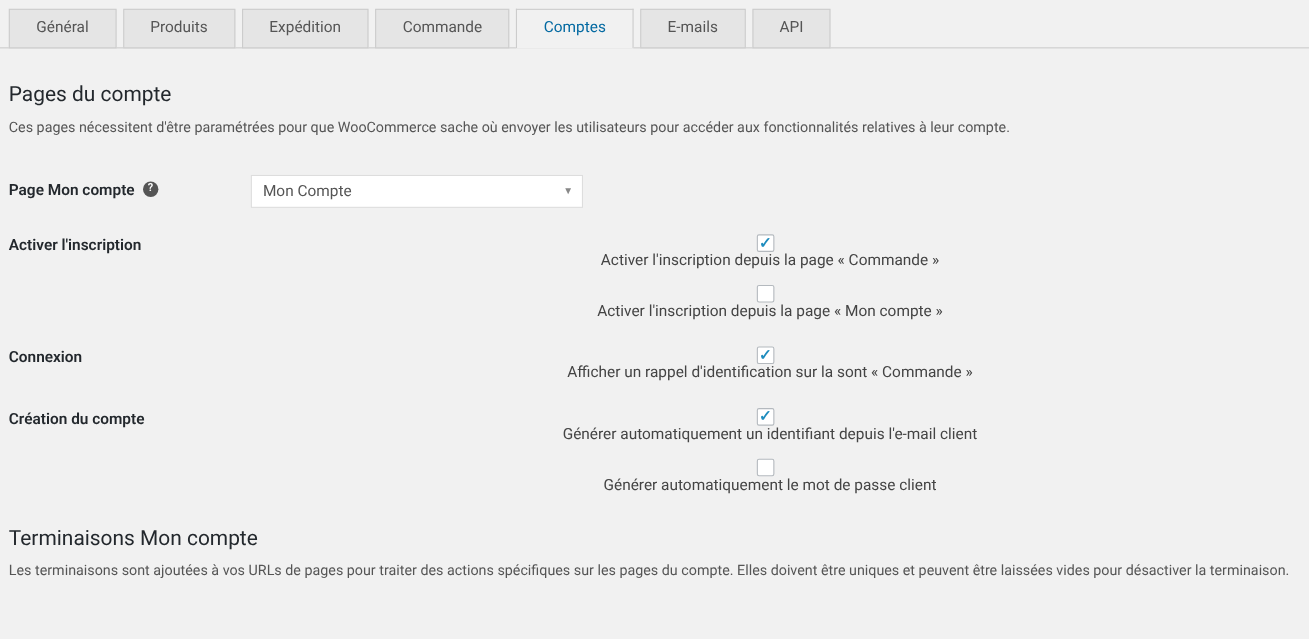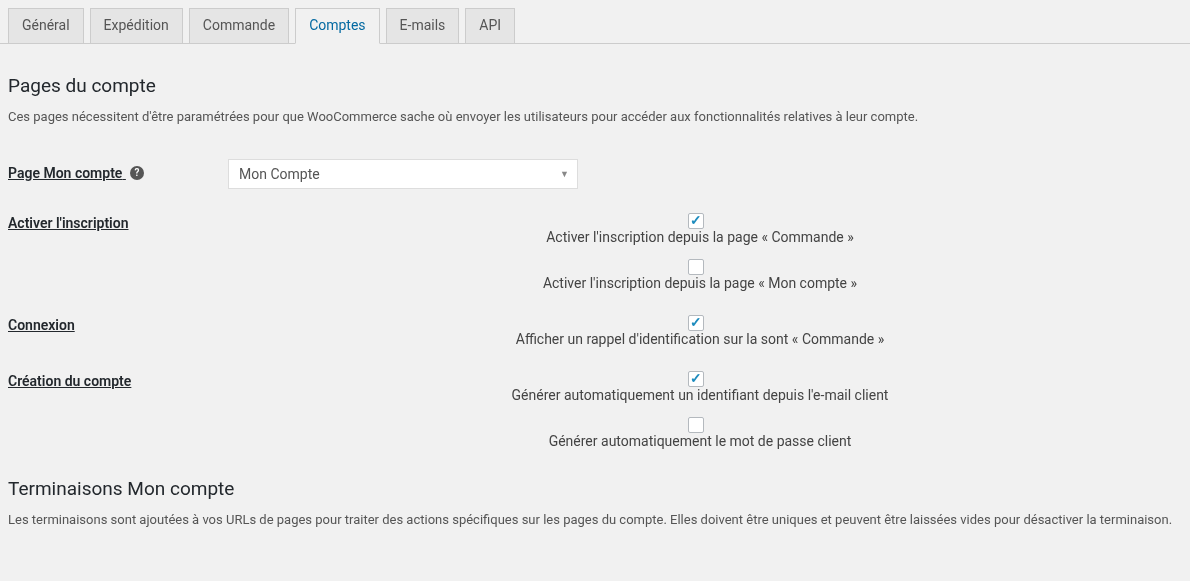--- a/index.html
+++ b/index.html
@@ -15,21 +15,21 @@
   .tabs {
     display: flex;
     padding: 8px 0 0 8px;
     border-bottom: 1px solid #ccc;
     gap: 6px;
   }
   .tab {
     border: 1px solid #ccc;
     background: #e5e5e5;
     color: #555;
-    padding: 6px 13px 7px;
+    padding: 6px 24px 7px;
     border-radius: 0;
     cursor: pointer;
     margin-bottom: -1px;
     font-size: 14px;
     line-height: 1.5;
   }
   .tab.active {
     background: #f1f1f1;
     border-bottom: 1px solid #f1f1f1;
     color: #0369a1;
@@ -51,21 +51,20 @@
   }
   .form-table { width: 100%; border-collapse: collapse; }
   .form-table th {
     text-align: left;
     vertical-align: top;
     width: 220px;
     padding: 16px 10px 16px 0;
     font-size: 14px;
     font-weight: 600;
     color: #23282d;
-    text-decoration: underline;
   }
   .form-table td {
     padding: 10px 10px 10px 0;
     vertical-align: top;
     font-size: 14px;
     color: #444;
   }
   .help-icon {
     display: inline-block;
     width: 14px;
@@ -79,21 +78,21 @@
     margin-left: 4px;
     cursor: help;
     vertical-align: middle;
     position: relative;
     top: -1px;
   }
   .select-box {
     display: inline-flex;
     align-items: center;
     justify-content: space-between;
-    width: 350px;
+    width: 302px;
     height: 30px;
     border: 1px solid #ddd;
     background: #fff;
     padding: 0 8px 0 10px;
     color: #555;
     cursor: pointer;
     font-size: 14px;
   }
   .select-box .caret {
     color: #888;
@@ -135,20 +134,21 @@
     font-size: 14px;
     color: #555;
   }
   .label-text { color: #444; font-size: 14px; }
 </style>
 </head>
 <body>
 
 <nav class="tabs">
   <div class="tab">Général</div>
+  <div class="tab">Produits</div>
   <div class="tab">Expédition</div>
   <div class="tab">Commande</div>
   <div class="tab active">Comptes</div>
   <div class="tab">E-mails</div>
   <div class="tab">API</div>
 </nav>
 
 <div class="content">
 
   <h2 class="section-title">Pages du compte</h2>

